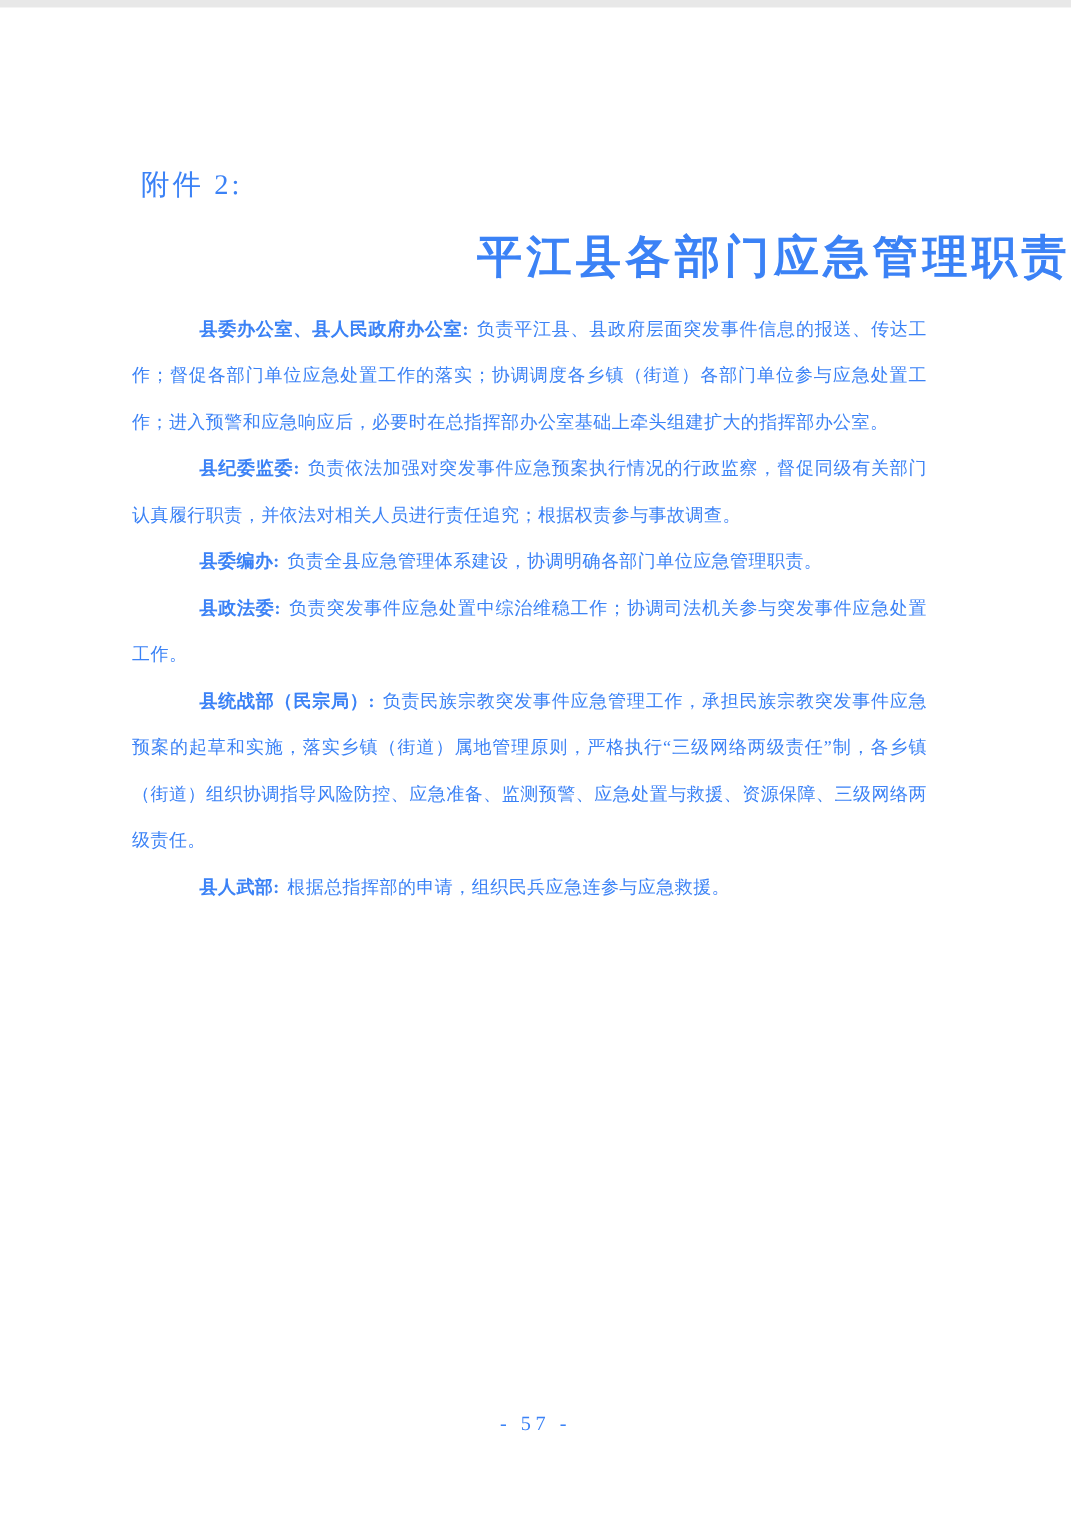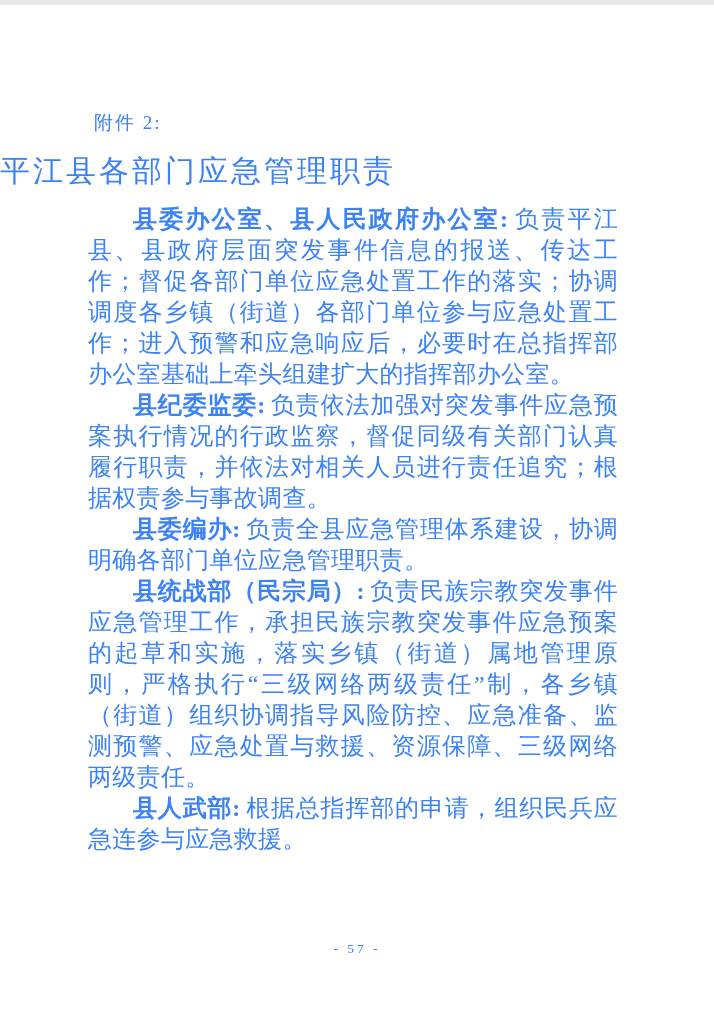--- a/index.html
+++ b/index.html
@@ -25,32 +25,32 @@
     font-size: 19px;
     letter-spacing: 2px;
     white-space: nowrap;
   }
   .doc-title {
     position: absolute;
     top: 146px;
     left: 0;
     width: 100%;
     margin: 0;
-    text-align: left;
+    text-align: right;
     font-size: 30px;
-    font-weight: normal;
+    font-weight: bold;
     letter-spacing: 3px;
     white-space: nowrap;
   }
   .content {
     position: absolute;
     left: 88px;
     top: 199px;
     width: 530px;
-    font-size: 24px;
+    font-size: 12px;
     line-height: 31px;
     text-align: justify;
     text-justify: inter-ideograph;
     letter-spacing: 0.3px;
     font-family: Liberation Serif, serif;
   }
   .content p.para {
     margin: 0;
     text-indent: 45px;
   }
@@ -78,20 +78,21 @@
   <h1 class="doc-title">平江县各部门应急管理职责</h1>
 
   <div class="content" id="paragraphs">
   <p class="para"><span class="head">县委办公室、县人民政府办公室:</span><span class="ptext">负责平江县、县政府层面突发事件信息的报送、传达工作；督促各部门单位应急处置工作的落实；协调调度各乡镇（街道）各部门单位参与应急处置工作；进入预警和应急响应后，必要时在总指挥部办公室基础上牵头组建扩大的指挥部办公室。</span></p>
 
 
   <p class="para"><span class="head">县纪委监委:</span><span class="ptext">负责依法加强对突发事件应急预案执行情况的行政监察，督促同级有关部门认真履行职责，并依法对相关人员进行责任追究；根据权责参与事故调查。</span></p>
 
   <p class="para"><span class="head">县委编办:</span><span class="ptext">负责全县应急管理体系建设，协调明确各部门单位应急管理职责。</span></p>
 
+  <p class="para"><span class="head">县政法委:</span><span class="ptext">负责突发事件应急处置中综治维稳工作；协调司法机关参与突发事件应急处置工作。</span></p>
 
   <p class="para"><span class="head">县统战部（民宗局）:</span><span class="ptext">负责民族宗教突发事件应急管理工作，承担民族宗教突发事件应急预案的起草和实施，落实乡镇（街道）属地管理原则，严格执行“三级网络两级责任”制，各乡镇（街道）组织协调指导风险防控、应急准备、监测预警、应急处置与救援、资源保障、三级网络两级责任。</span></p>
 
   <p class="para"><span class="head">县人武部:</span><span class="ptext">根据总指挥部的申请，组织民兵应急连参与应急救援。</span></p>
 
 </div>
 
   <div class="page-number">- 57 -</div>
 </div>
 

